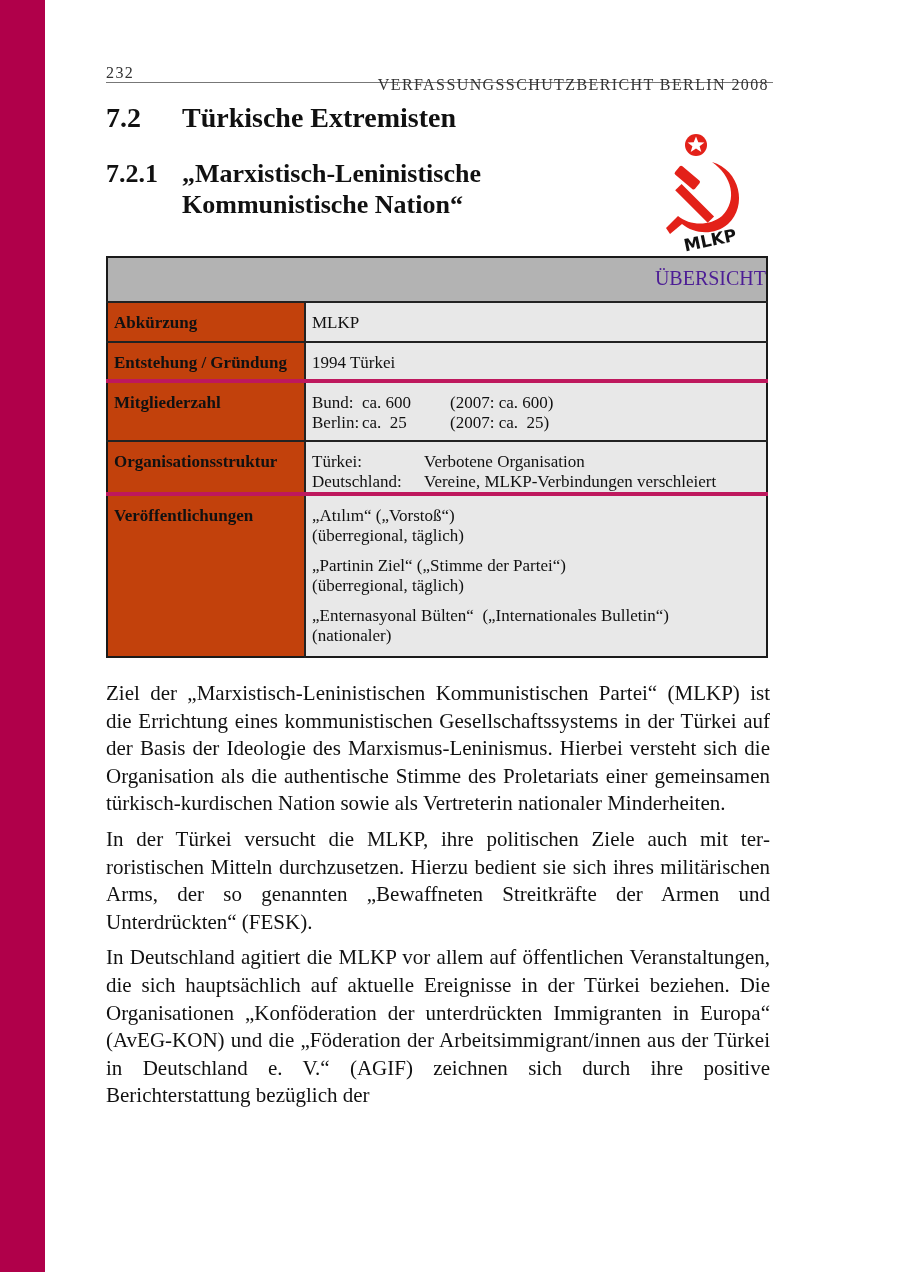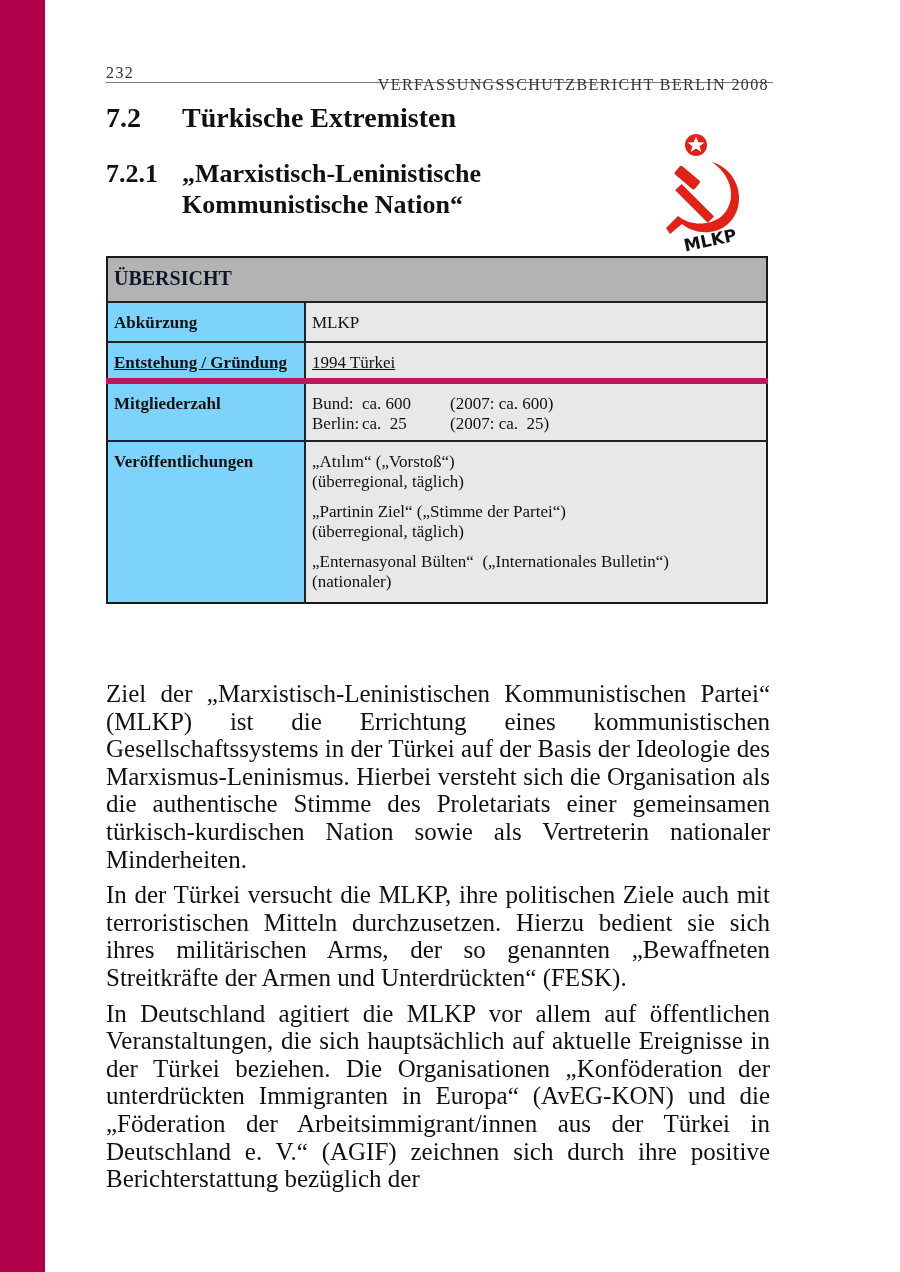--- a/index.html
+++ b/index.html
@@ -39,42 +39,42 @@
   .overview {
     position: absolute; left: 106px; top: 256px; width: 662px;
     border: 2px solid #1a1a1a; box-sizing: border-box;
     border-collapse: collapse; font-size: 17px;
   }
   .overview td { vertical-align: top; padding: 0; }
   .ov-header {
     background: #b3b3b3; height: 43px; border-bottom: 2px solid #222;
   }
   .ov-header span {
-    display: block; padding: 9px 0 0 6px; color: #0f172a;
-    font-weight: bold; font-size: 20px;
+    display: block; padding: 9px 0 0 6px; color: #4c1d95;
+    font-weight: normal; font-size: 20px; text-align: right;
   }
   .ov-label {
-    width: 198px; background: #7dd3fc; font-weight: bold;
+    width: 198px; background: #c2410c; font-weight: bold;
     border-right: 2px solid #222; padding: 10px 6px 0 6px !important;
     box-sizing: border-box; white-space: nowrap;
   }
   .ov-val {
     background: #e8e8e8; padding: 10px 6px 0 6px !important;
     line-height: 20px;
   }
   .row-sep td { border-bottom: 2px solid #222; }
-  .row-sep-light td { border-bottom: 6px solid #be185d; text-decoration: underline; }
+  .row-sep-light td { border-bottom: 4px solid #be185d; }
   .r1 { height: 40px; } .r2 { height: 39px; } .r3 { height: 60px; border-radius: 8px; }
   .r4 { height: 50px; } .r5 { height: 161px; border-radius: 24px; }
   .grid2 { display: grid; grid-template-columns: 112px auto; }
   .grid3 { display: grid; grid-template-columns: 50px 88px auto; }
   .pub { margin-bottom: 10px; }
 
   .body-text {
-    position: absolute; left: 106px; width: 664px; font-size: 25px;
+    position: absolute; left: 106px; width: 664px; font-size: 21px;
     line-height: 27.6px; text-align: justify; color: #111;
   }
   .body-text p { margin: 0 0 8px 0; }
 </style>
 </head>
 <body>
 
 <div class="sidebar-bar"></div>
 
 <div class="running-head">
@@ -131,20 +131,31 @@
       <div class="grid3">
         <span>Bund:</span>
         <span style="white-space:pre">ca. 600</span>
         <span style="white-space:pre">(2007: ca. 600)</span>
         <span>Berlin:</span>
         <span style="white-space:pre">ca.  25</span>
         <span style="white-space:pre">(2007: ca.  25)</span>
       </div>
     </td>
   </tr>
+  <tr class="r4 row-sep-light">
+    <td class="ov-label">Organisationsstruktur</td>
+    <td class="ov-val">
+      <div class="grid2">
+        <span>Türkei:</span>
+        <span>Verbotene Organisation</span>
+        <span>Deutschland:</span>
+        <span>Vereine, MLKP-Verbindungen verschleiert</span>
+      </div>
+    </td>
+  </tr>
   <tr class="r5">
     <td class="ov-label">Veröffentlichungen</td>
     <td class="ov-val">
       <div class="pub">
         <div>„Atılım“ („Vorstoß“)</div>
         <div>(überregional, täglich)</div>
       </div>
       <div class="pub">
         <div>„Partinin Ziel“ („Stimme der Partei“)</div>
         <div>(überregional, täglich)</div>

